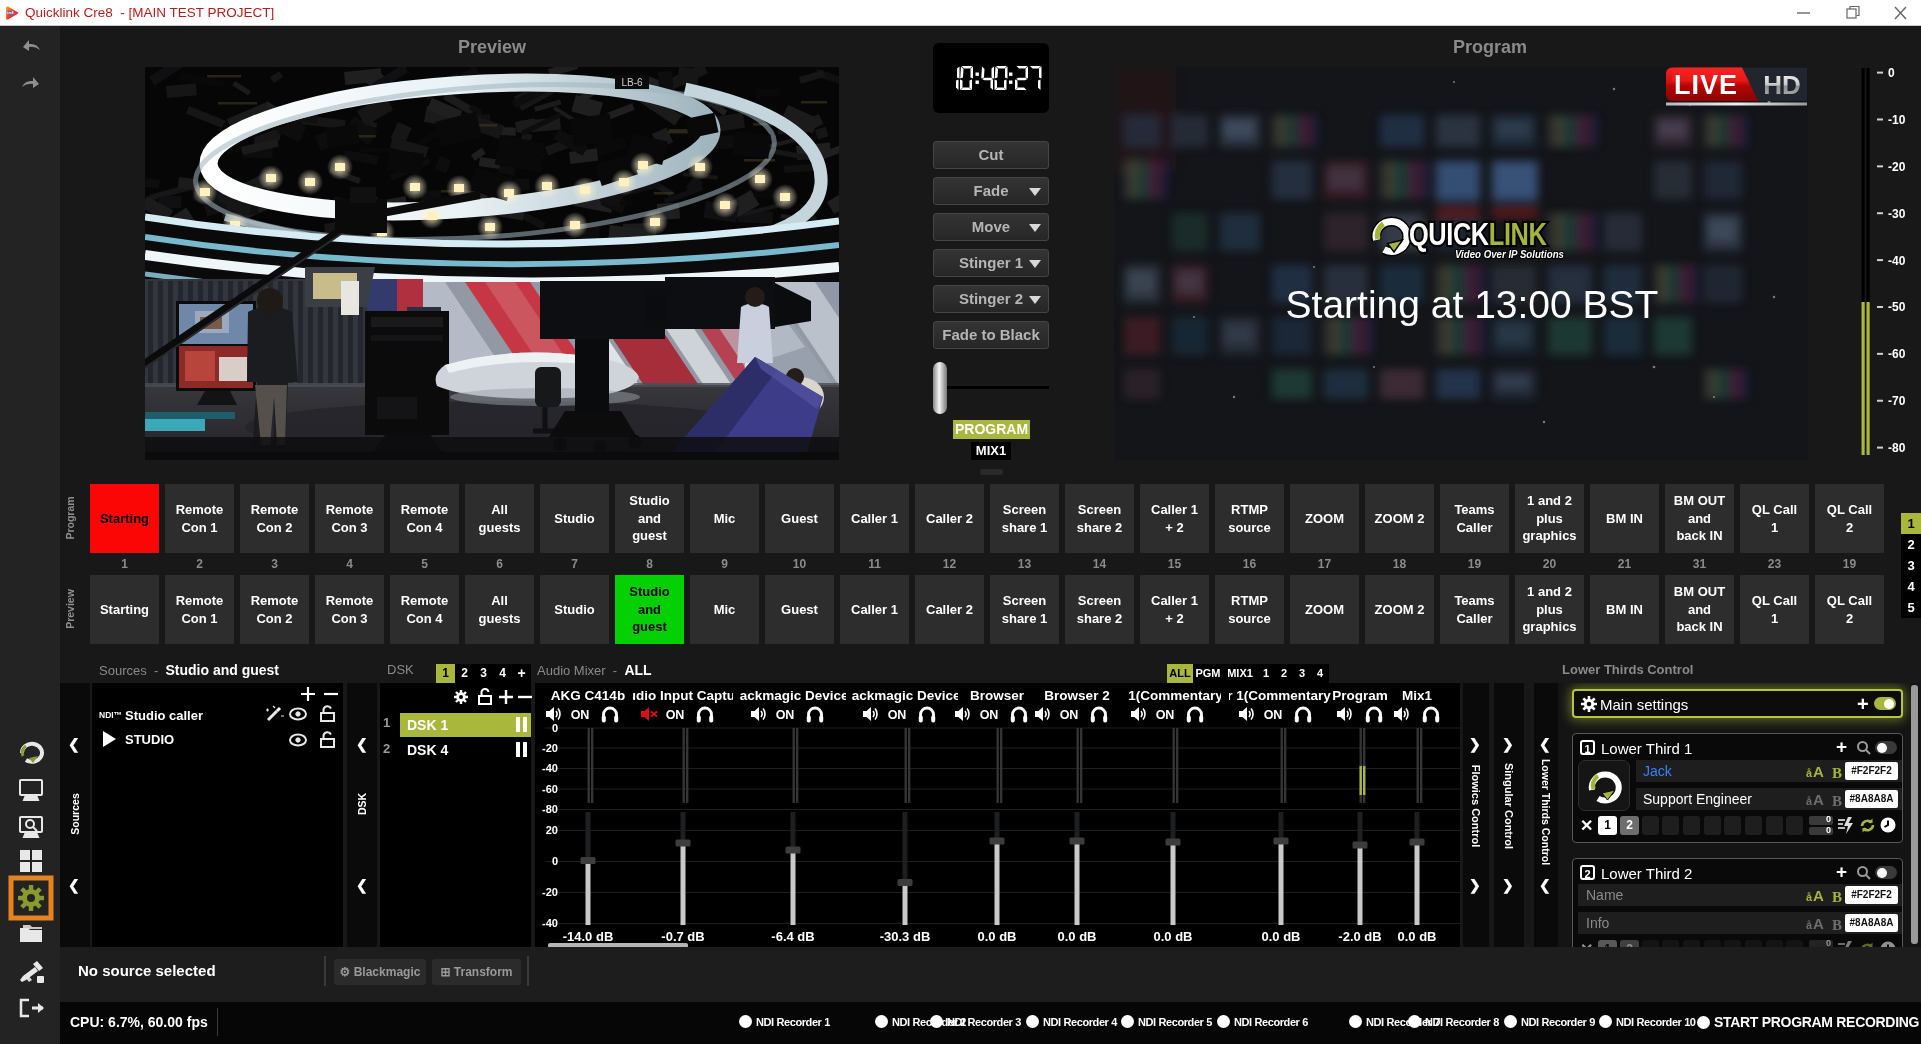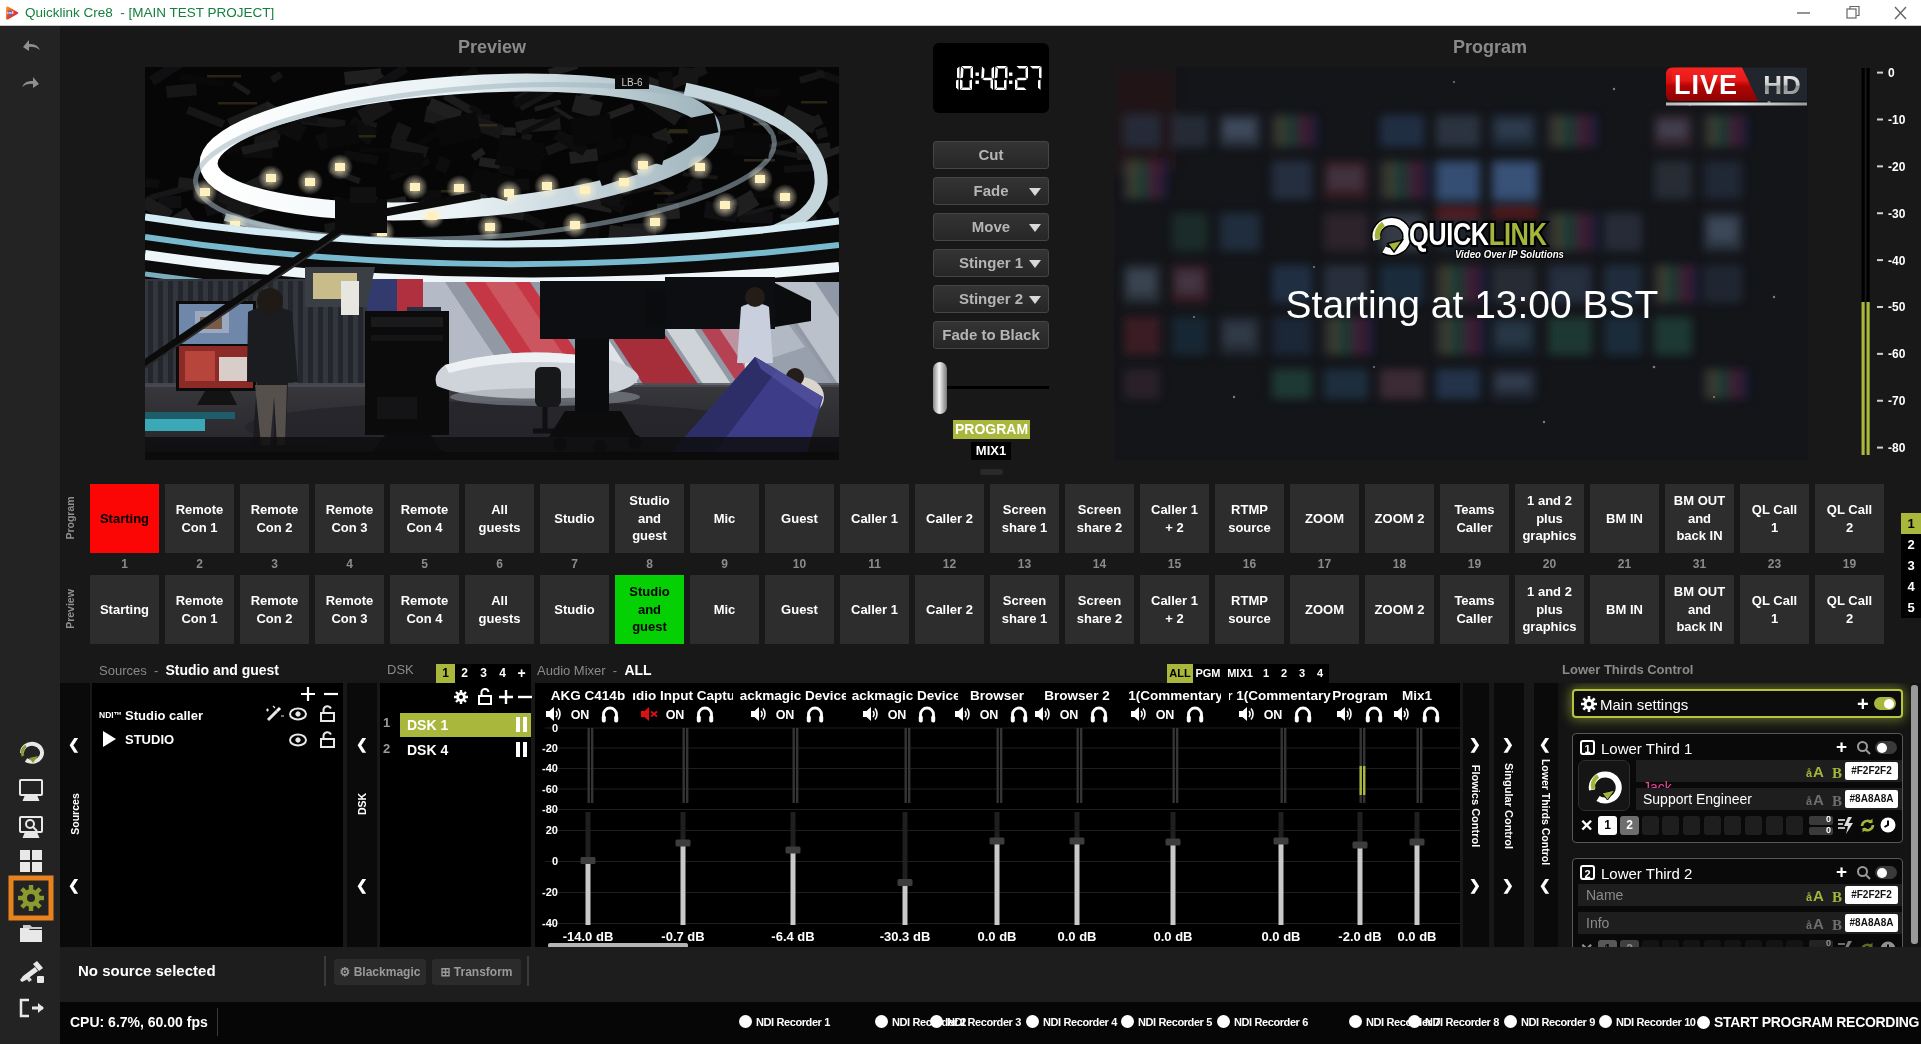--- a/index.html
+++ b/index.html
@@ -3,21 +3,21 @@
 <meta charset="utf-8">
 <style>
   * { margin:0; padding:0; box-sizing:border-box; }
   html,body { width:1921px; height:1044px; background:#181818; overflow:hidden; }
   body { font-family:"Liberation Sans", sans-serif; }
   #app { position:absolute; top:0; left:0; width:1921px; height:1044px; background:#181818; }
   .abs { position:absolute; }
 
   
   #titlebar { position:absolute; top:0; left:0; width:1921px; height:26px; background:#ffffff; border-bottom:1px solid #c8c8c8; }
-  #titlebar .title { position:absolute; left:25px; top:5px; font-size:13.5px; color:#15803d; }
+  #titlebar .title { position:absolute; left:25px; top:5px; font-size:13.5px; color:#b91c1c; }
 
   
   #sidebar { position:absolute; top:26px; left:0; width:60px; height:1018px; background:#232323; }
 
   
   .sectitle { position:absolute; font-size:18px; font-weight:bold; color:#8a8a8a; }
 
   
   .tbtn { position:absolute; left:933px; width:116px; height:28px; background:linear-gradient(#343434,#262626); border:1px solid #454545; border-radius:3px; color:#b5b5b5; font-weight:bold; font-size:15px; text-align:center; line-height:26px; }
   .tbtn .arr { position:absolute; right:7px; top:10px; width:0; height:0; border-left:6.5px solid transparent; border-right:6.5px solid transparent; border-top:8px solid #d8d8d8; }
@@ -1288,21 +1288,21 @@
         </div>
 <div class="abs" style="left:20px;top:77px;width:52px;height:51px;background:#151515;border:1px solid #2e2e2e;border-radius:7px;"></div>
 <svg class="abs" style="left:24px;top:81px" width="44" height="43" viewBox="0 0 44 43">
 <g transform="translate(22,21)">
 <path d="M-12 5 a13.5 13 0 1 1 6 8.5" fill="none" stroke="#fff" stroke-width="6"></path>
 <path d="M-10.5 4 a12 11.5 0 0 1 4.5 -13" fill="none" stroke="#a5b43b" stroke-width="4.5"></path>
 <path d="M-2 8 l13 -3 l-7.5 10 z" fill="#a5b43b" stroke="#090909" stroke-width="1"></path>
 </g>
         </svg>
 <div class="abs" style="left:78px;top:77px;width:266px;height:22px;background:#1e1e1e;"></div>
-<div class="abs" style="left:85px;top:96px;color:#ec4899;font-size:14px;">Jack</div>
+<div class="abs" style="left:85px;top:80px;color:#3b82f6;font-size:14px;">Jack</div>
 <svg class="abs" style="left:248px;top:80px" width="42" height="17" viewBox="0 0 42 17">
 <text x="0" y="14" font-size="11" font-weight="bold" fill="#a5b43b">å</text>
           <text x="7" y="14" font-size="15" font-weight="bold" fill="#a5b43b">A</text>
 <text x="26" y="14.5" font-size="15" font-weight="bold" fill="#a5b43b" font-family="Liberation Serif">B</text>
         </svg>
 <div class="abs" style="left:287px;top:79px;width:53px;height:18px;background:#fff;border-radius:2px;color:#111;font-size:10px;font-weight:bold;text-align:center;line-height:18px;">#F2F2F2</div>
 <div class="abs" style="left:78px;top:105px;width:266px;height:22px;background:#1e1e1e;"></div>
 <div class="abs" style="left:85px;top:108px;color:#fff;font-size:14px;">Support Engineer</div>
 <svg class="abs" style="left:248px;top:108px" width="42" height="17" viewBox="0 0 42 17">
 <text x="0" y="14" font-size="11" font-weight="bold" fill="#6e6e6e">å</text>

